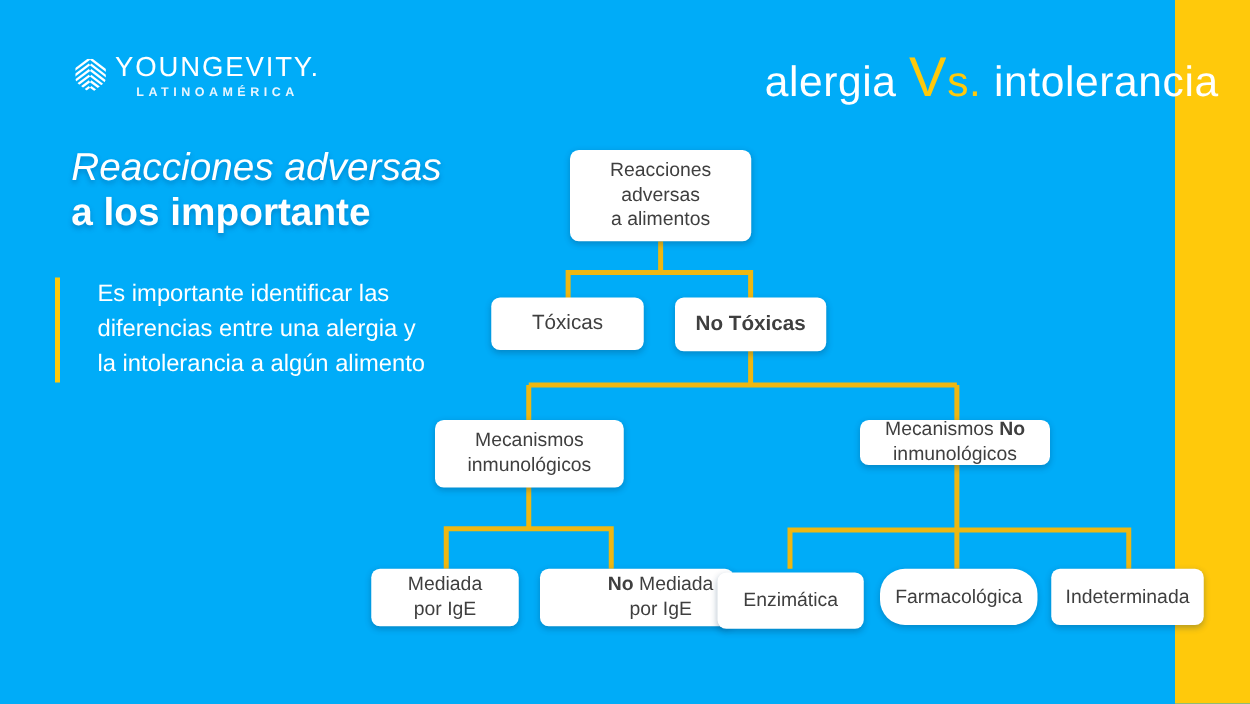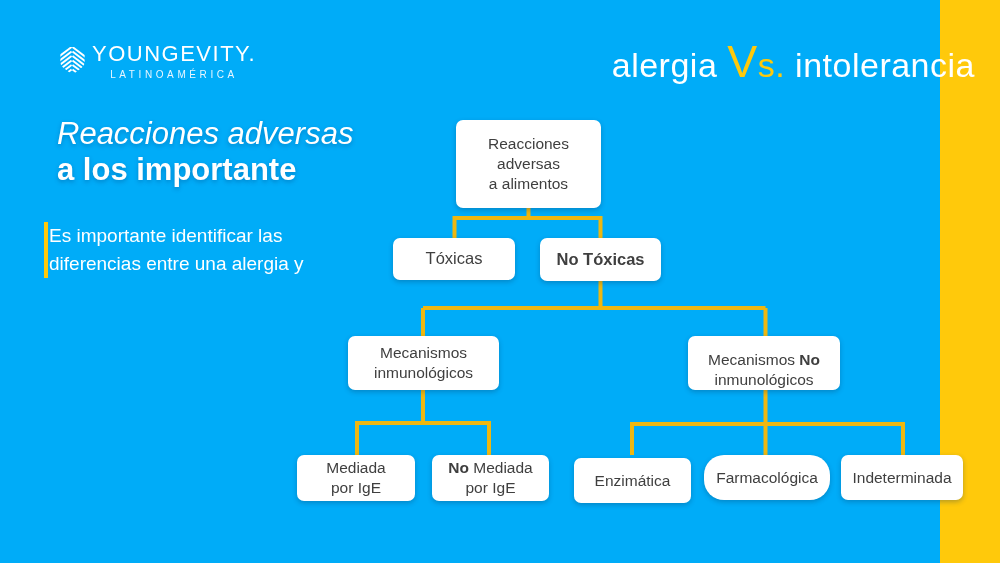--- a/index.html
+++ b/index.html
@@ -26,21 +26,21 @@
     display: flex; align-items: flex-start;
     z-index: 2;
   }
   .brand-icon { width: 27px; height: 33px; margin-right: 6px; margin-top: 2px; }
   .brand-text { display: flex; flex-direction: column; align-items: center; }
   .brand-name {
     color: #fff; font-size: 22px; font-weight: 500;
     letter-spacing: 1.5px; line-height: 24px;
   }
   .brand-region {
-    color: #E8F6FF; font-size: 10px; font-weight: 400;
+    color: #E8F6FF; font-size: 10px; font-weight: 700;
     letter-spacing: 3.6px; margin-top: 3px;
   }
 
   .vs-title {
     position: absolute; top: 36px; right: 25px;
     z-index: 2;
     color: #fff; font-size: 34px; font-weight: 300;
     letter-spacing: 0.5px;
     white-space: nowrap;
   }
@@ -57,21 +57,21 @@
     color: #fff;
     text-shadow: 0 2px 4px rgba(0, 60, 120, 0.35);
     line-height: 36px;
   }
   .page-title .t1 { font-size: 31px; font-weight: 400; display: block; font-style: italic; }
   .page-title .t2 { font-size: 31px; font-weight: 700; display: block; }
 
   .intro {
     position: absolute; left: 44px; top: 222px; z-index: 2;
     border-left: 4px solid #FFC90B;
-    padding-left: 1px;
+    padding-left: 30px;
     color: #fff;
     font-size: 19px; font-weight: 400;
     line-height: 28px;
   }
 
   
   .connectors {
     position: absolute; left: 0; top: 0; z-index: 1;
   }
   .node {
@@ -79,27 +79,27 @@
     background: #fff;
     border-radius: 7px;
     box-shadow: 0 2px 5px rgba(10, 50, 90, 0.30);
     color: #3F3F3F;
     display: flex; align-items: center; justify-content: center;
     text-align: center;
     font-size: 15.5px; line-height: 1.28;
     white-space: pre-line;
   }
   .node b { font-weight: 700; }
-  #node-root          { left: 456px; top: 120px; width: 145px; height: 88px; }
+  #node-root          { left: 456px; top: 120px; width: 145px; height: 73px; }
   #node-toxicas       { left: 393px; top: 238px; width: 122px; height: 42px; font-size: 16.5px; }
   #node-no-toxicas    { left: 540px; top: 238px; width: 121px; height: 43px; font-size: 16.5px; font-weight: 700; }
   #node-mec-inmuno    { left: 348px; top: 336px; width: 151px; height: 54px; }
-  #node-mec-no-inmuno { left: 688px; top: 336px; width: 152px; height: 54px; align-items: flex-end; }
+  #node-mec-no-inmuno { left: 688px; top: 336px; width: 152px; height: 36px; }
   #node-mediada       { left: 297px; top: 455px; width: 118px; height: 46px; }
-  #node-no-mediada    { left: 432px; top: 455px; width: 117px; height: 46px; }
+  #node-no-mediada    { left: 432px; top: 455px; width: 117px; height: 46px; padding-left: 38px; }
   #node-enzimatica    { left: 574px; top: 458px; width: 117px; height: 45px; }
   #node-farmacologica { left: 704px; top: 455px; width: 126px; height: 45px; border-radius: 20px; }
   #node-indeterminada { left: 841px; top: 455px; width: 122px; height: 45px; }
 </style>
 </head>
 <body>
 
 <div class="yellow-stripe"></div>
 
 <div class="brand">
@@ -142,20 +142,21 @@
 </div>
 
 <div class="page-title">
   <span class="t1">Reacciones adversas</span>
   <span class="t2">a los importante</span>
 </div>
 
 <div class="intro">
   <div>Es importante identificar las</div>
   <div>diferencias entre una alergia y</div>
+  <div>la intolerancia a algún alimento</div>
 </div>
 
 <svg class="connectors" width="1000" height="563" viewBox="0 0 1000 563" xmlns="http://www.w3.org/2000/svg">
   <g stroke="#EEB711" stroke-width="4" fill="none">
 
     <path d="M528.5,193 V218"></path>
     <path d="M454.5,240 V218 H600.5 V240"></path>
 
     <path d="M600.5,278 V308"></path>
     <path d="M423,308 H765.5"></path>

